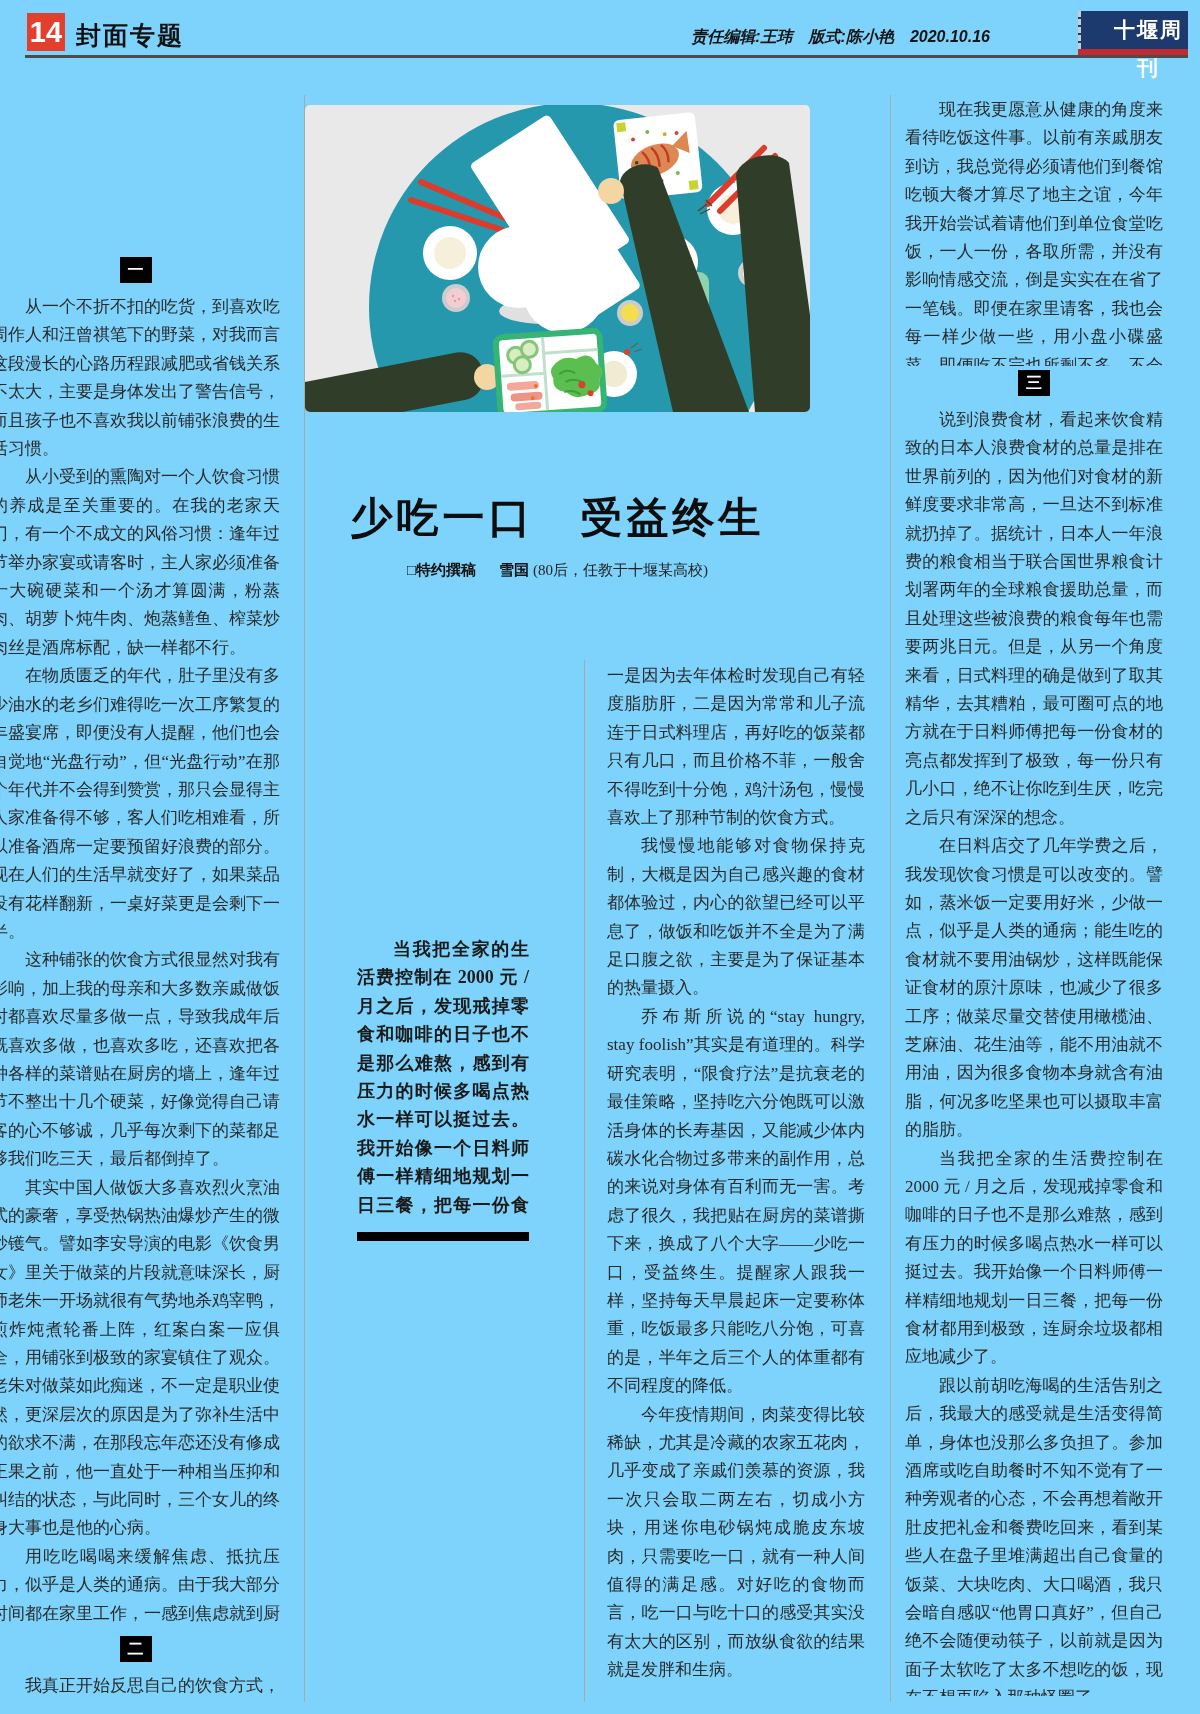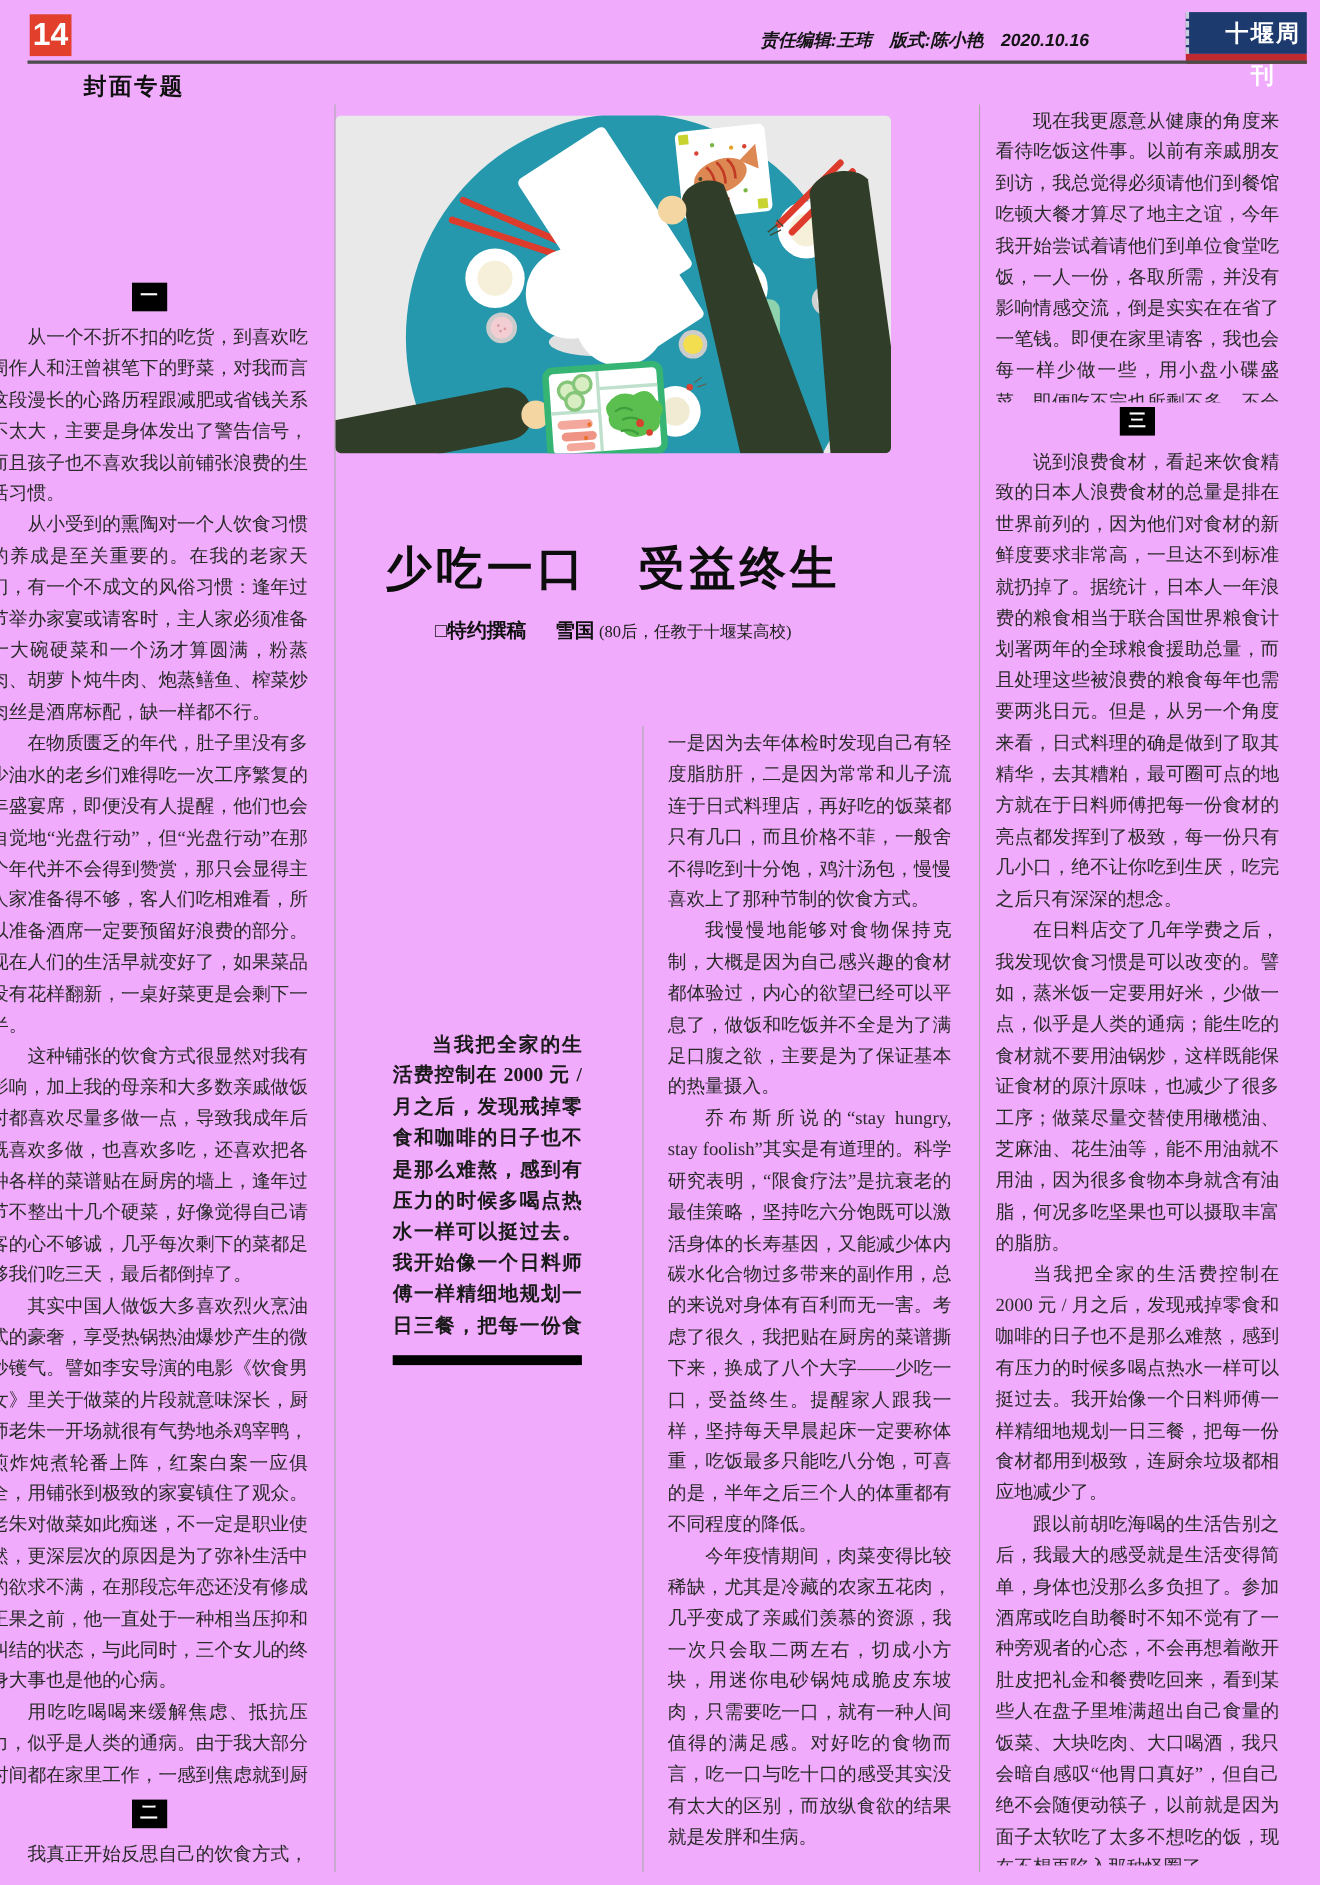--- a/index.html
+++ b/index.html
@@ -1,38 +1,38 @@
 <!DOCTYPE html>
 <html><head>
 <meta charset="utf-8">
 <style>
   html,body{margin:0;padding:0;background:#fff;}
-  #page{position:relative;width:1200px;height:1714px;background:#f0abfc;overflow:hidden;
+  #page{position:relative;width:1200px;height:1714px;background:#7dd3fc;overflow:hidden;
         font-family:"Liberation Serif","DejaVu Serif",serif;color:#262626;}
   
   .pagenum-box{position:absolute;left:27px;top:13px;width:38px;height:38px;background:#e2402c;
         color:#fff;font-family:"Liberation Sans","DejaVu Sans",sans-serif;font-weight:bold;
         font-size:29px;display:flex;align-items:center;justify-content:center;}
   .section-label{position:absolute;left:76px;top:19px;font-family:Liberation Sans, sans-serif;
-        font-weight:bold;font-size:21px;color:#111;letter-spacing:2px;margin-top:45px;}
+        font-weight:bold;font-size:25px;color:#111;letter-spacing:2px;}
   .header-rule{position:absolute;left:25px;top:55px;width:1163px;height:3px;background:#4c4c4c;}
   .editor-line{position:absolute;left:500px;top:27px;width:490px;text-align:right;
         font-family:Liberation Sans, sans-serif;font-weight:bold;font-style:italic;
         font-size:16px;color:#141414;}
   .logo{position:absolute;left:1078px;top:11px;width:110px;height:47px;}
   .logo-main{height:38px;background:#1c3a6e;border-left:3px dashed rgba(255,255,255,.75);
         color:#fff;font-weight:bold;font-size:21px;letter-spacing:2px;line-height:38px;text-align:center;padding-left:28px;}
   .logo-bar{height:9px;background:#c12a30;}
   
   .vline{position:absolute;width:1px;background:#a9a9a9;}
   .illus{position:absolute;left:305px;top:105px;width:505px;height:307px;}
   .title{position:absolute;left:300px;top:460px;width:515px;text-align:center;font-weight:bold;
         font-size:42px;letter-spacing:4px;color:#0d0d0d;line-height:60px;}
   .byline{position:absolute;left:300px;top:561px;width:515px;text-align:center;white-space:nowrap;}
-  .byline .b1{font-family:"Liberation Sans","DejaVu Sans",sans-serif;font-weight:bold;font-size:18px;color:#111;}
+  .byline .b1{font-family:"Liberation Sans","DejaVu Sans",sans-serif;font-weight:bold;font-size:15px;color:#111;}
   .byline .b2{font-size:15px;color:#222;}
   
   .col{position:absolute;font-size:17px;line-height:28.4px;text-align:justify;overflow:hidden;color:#2a2a2a;}
   .col p{margin:0;text-indent:2em;}
   .noindent-first p:first-child{text-indent:0;}
   .marker{width:32px;height:26px;background:#000;color:#fff;margin:4px auto 10px auto;
         font-family:"Liberation Sans","DejaVu Sans",sans-serif;font-weight:bold;font-size:16px;
         display:flex;align-items:center;justify-content:center;line-height:1;}
   .quote{position:absolute;left:357px;top:935px;width:172px;}
   .quote-text{font-size:18px;line-height:28.4px;font-weight:bold;text-align:justify;

